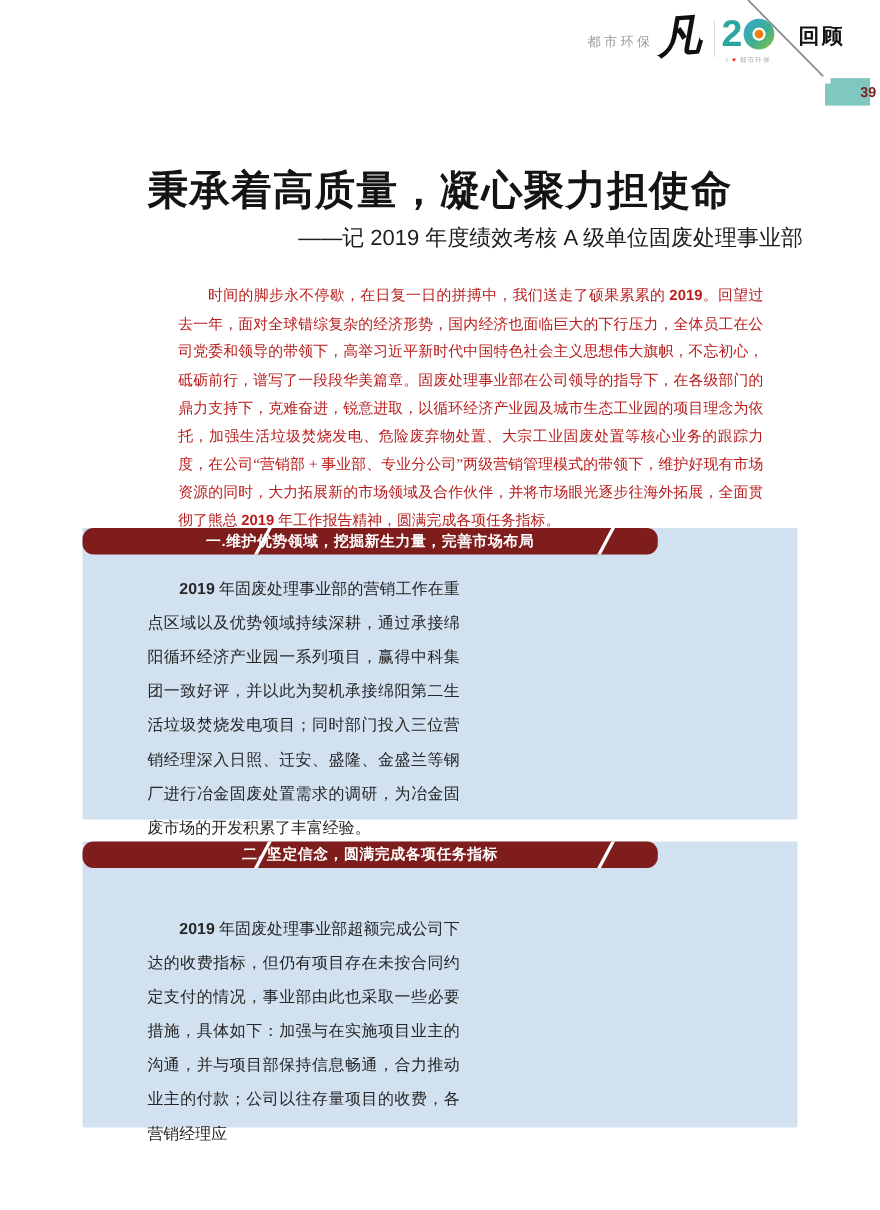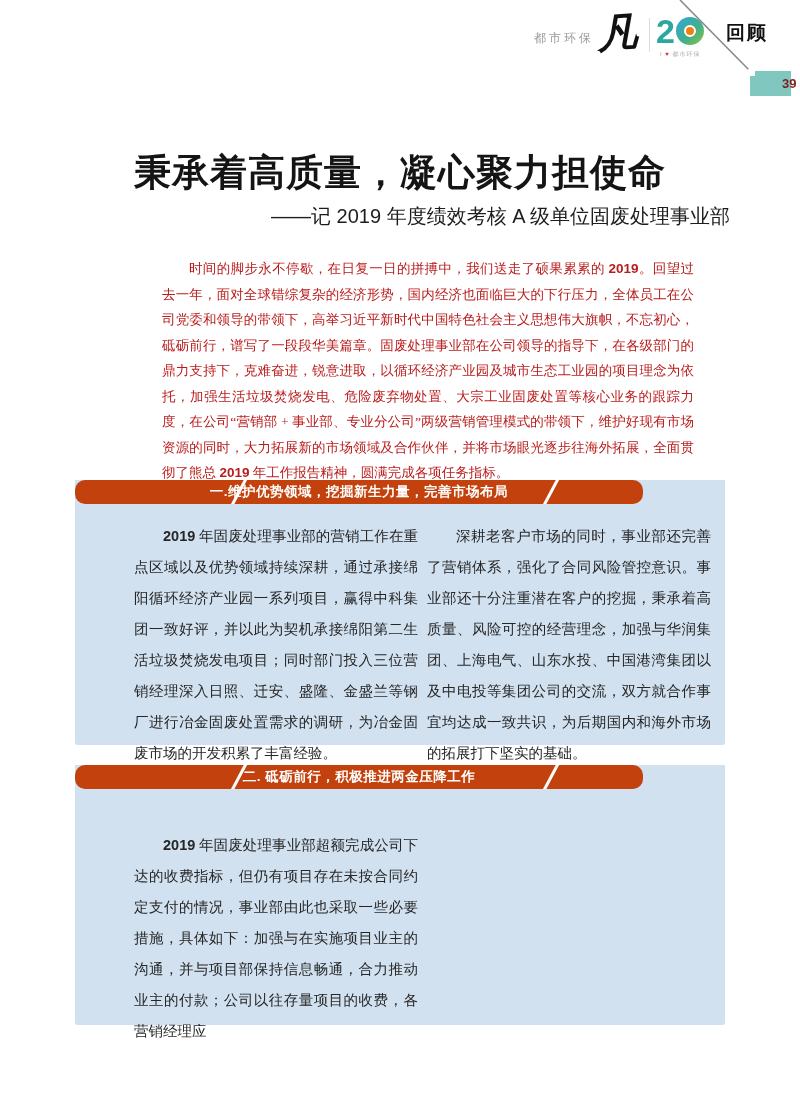--- a/index.html
+++ b/index.html
@@ -84,21 +84,21 @@
   .b { font-weight:bold; font-family:"Liberation Sans","DejaVu Sans",sans-serif; }
 
   
   .section {
     position:absolute; left:75px; width:650px; background:#d1e1f0;
     border-radius:0 0 2px 2px;
   }
   .section-1 { top:480px; height:265px; }
   .section-2 { top:765px; height:260px; }
   .banner {
-    position:relative; width:568px; height:24px; background:#c2410c;
+    position:relative; width:523px; height:24px; background:#7f1d1d;
     border-radius:10px; overflow:hidden;
     display:flex; align-items:center; justify-content:center;
   }
   .banner-title {
     font-family:"Liberation Sans","DejaVu Sans",sans-serif;
     font-size:13.5px; font-weight:bold; color:#ffffff; letter-spacing:0.5px;
     position:relative; z-index:2;
   }
   .slash {
     position:absolute; top:-4px; width:3px; height:34px; background:#ffffff;
@@ -146,28 +146,27 @@
   <p class="intro"><span>时间的脚步永不停歇，在日复一日的拼搏中，我们送走了硕果累累的 </span><span class="b">2019</span><span>。回望过去一年，面对全球错综复杂的经济形势，国内经济也面临巨大的下行压力，全体员工在公司党委和领导的带领下，高举习近平新时代中国特色社会主义思想伟大旗帜，不忘初心，砥砺前行，谱写了一段段华美篇章。固废处理事业部在公司领导的指导下，在各级部门的鼎力支持下，克难奋进，锐意进取，以循环经济产业园及城市生态工业园的项目理念为依托，加强生活垃圾焚烧发电、危险废弃物处置、大宗工业固废处置等核心业务的跟踪力度，在公司“营销部 + 事业部、专业分公司”两级营销管理模式的带领下，维护好现有市场资源的同时，大力拓展新的市场领域及合作伙伴，并将市场眼光逐步往海外拓展，全面贯彻了熊总 </span><span class="b">2019</span><span> 年工作报告精神，圆满完成各项任务指标。</span></p>
 
   <section class="section section-1">
     <div class="banner">
       <span class="slash slash-left"></span>
       <span class="banner-title">一.维护优势领域，挖掘新生力量，完善市场布局</span>
       <span class="slash slash-right"></span>
     </div>
     <div class="cols">
       <p class="col indent"><span class="b">2019</span><span> 年固废处理事业部的营销工作在重点区域以及优势领域持续深耕，通过承接绵阳循环经济产业园一系列项目，赢得中科集团一致好评，并以此为契机承接绵阳第二生活垃圾焚烧发电项目；同时部门投入三位营销经理深入日照、迁安、盛隆、金盛兰等钢厂进行冶金固废处置需求的调研，为冶金固废市场的开发积累了丰富经验。</span></p>
-      <p class="col indent"><span>深耕老客户市场的同时，事业部还完善了营销体系，强化了合同风险管控意识。事业部还十分注重潜在客户的挖掘，秉承着高质量、风险可控的经营理念，加强与华润集团、上海电气、山东水投、中国港湾集团以及中电投等集团公司的交流，双方就合作事宜均达成一致共识，为后期国内和海外市场的拓展打下坚实的基础。</span></p>
     </div>
   </section>
 
   <section class="section section-2">
     <div class="banner">
       <span class="slash slash-left"></span>
-      <span class="banner-title">二. 砥砺前行，积极推进两金压降工作</span>
+      <span class="banner-title">二. 坚定信念，圆满完成各项任务指标</span>
       <span class="slash slash-right"></span>
     </div>
     <div class="cols">
       <p class="col indent"><span class="b">2019</span><span> 年固废处理事业部超额完成公司下达的收费指标，但仍有项目存在未按合同约定支付的情况，事业部由此也采取一些必要措施，具体如下：加强与在实施项目业主的沟通，并与项目部保持信息畅通，合力推动业主的付款；公司以往存量项目的收费，各营销经理应</span></p>
     </div>
   </section>
 
 </div>
 
 </body></html>

